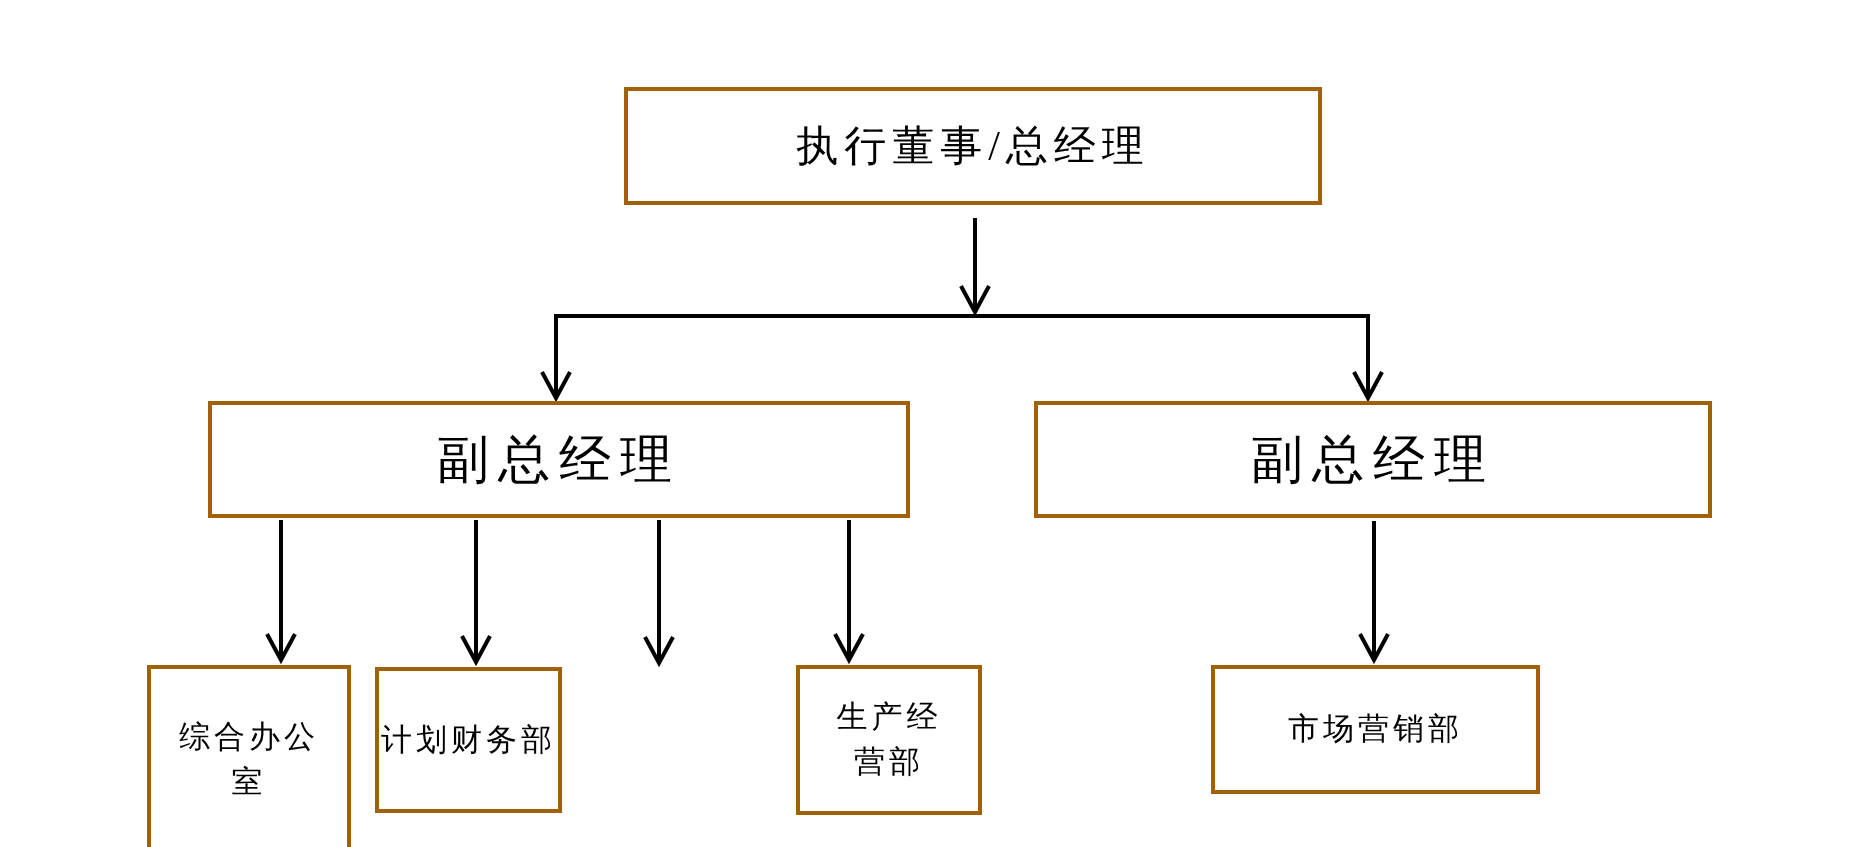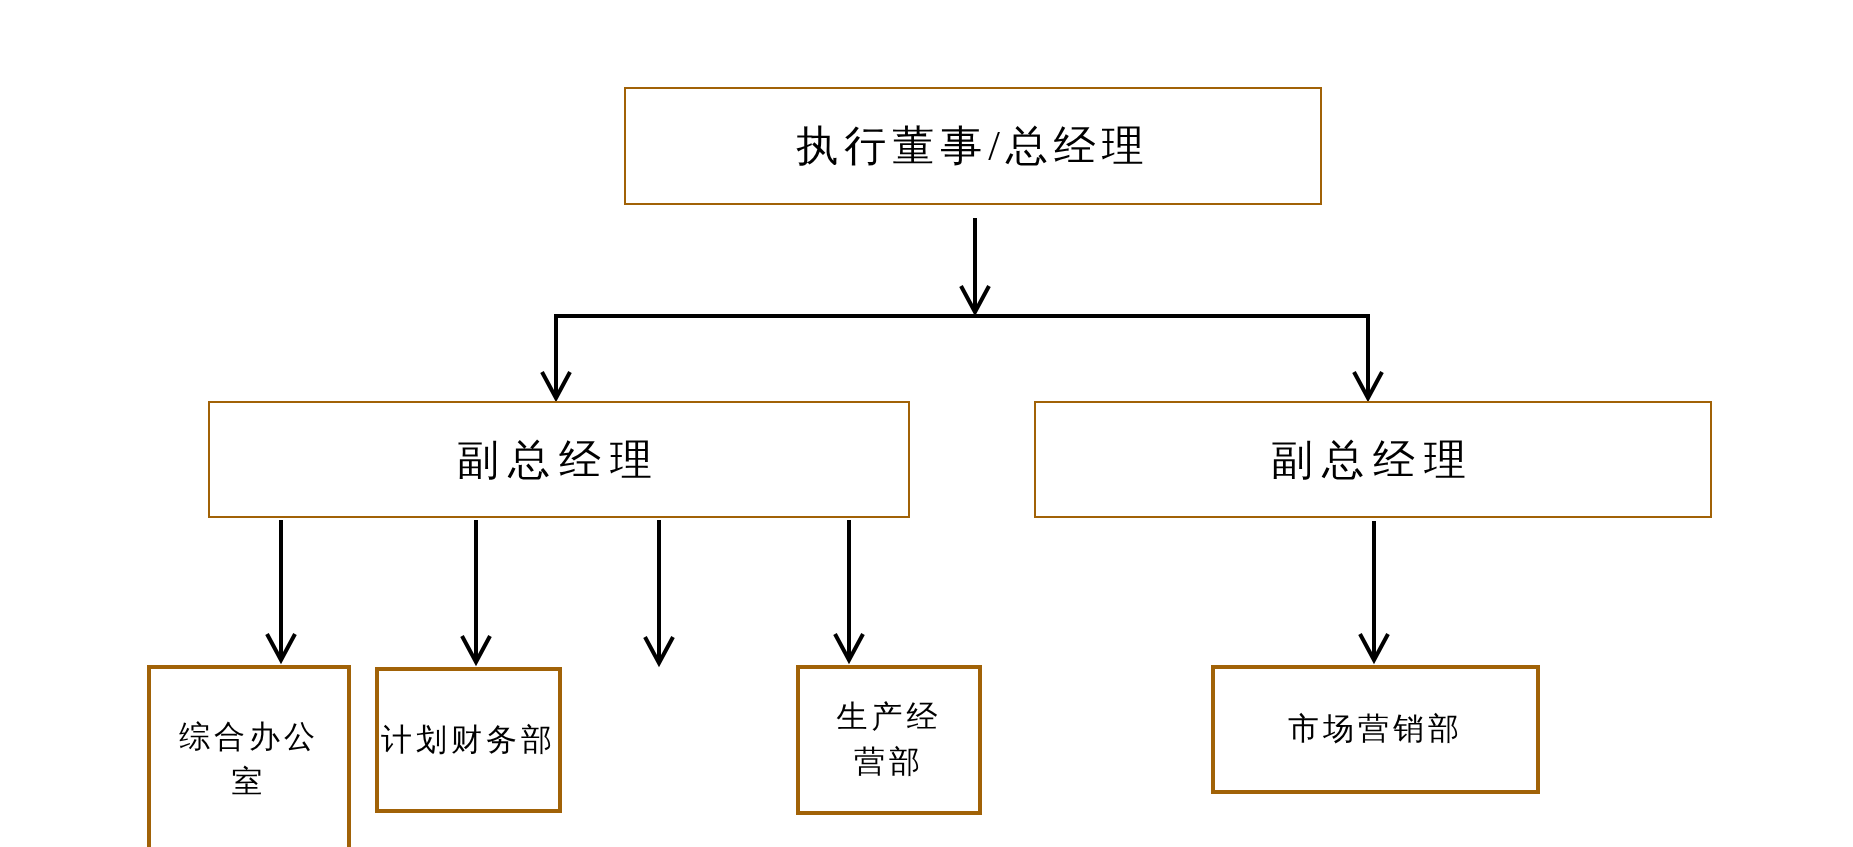--- a/index.html
+++ b/index.html
@@ -15,30 +15,30 @@
   .connectors {
     position: absolute;
     left: 0; top: 0;
     width: 1853px; height: 847px;
     pointer-events: none;
   }
   .node {
     position: absolute;
     box-sizing: border-box;
     background: #ffffff;
-    border: 2px solid #a16207;
+    border: 4px solid #a16207;
     display: flex;
     align-items: center;
     justify-content: center;
     text-align: center;
   }
   .node .label { white-space: pre-line; }
 
   .node.root   { left: 624px;  top: 87px;  width: 698px; height: 118px; font-size: 42px; letter-spacing: 6px; }
-  .node.deputy { top: 401px; height: 117px; font-size: 42px; letter-spacing: 9px; }
+  .node.deputy { top: 401px; height: 117px; font-size: 52px; letter-spacing: 9px; }
   .node.deputy-left  { left: 208px;  width: 702px; }
   .node.deputy-right { left: 1034px; width: 678px; }
 
   .node.dept {
     border-width: 4px;
     font-size: 31px;
     letter-spacing: 4px;
     line-height: 1.45;
   }
   .node.dept-1 { left: 147px; top: 665px; width: 204px; height: 190px; }

